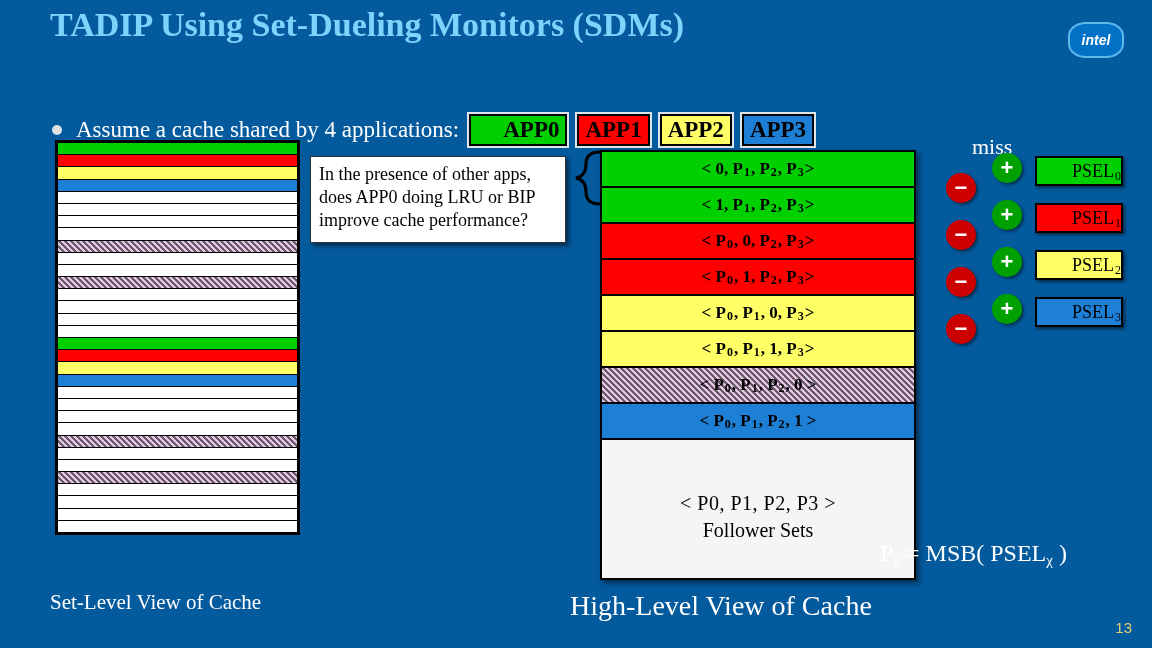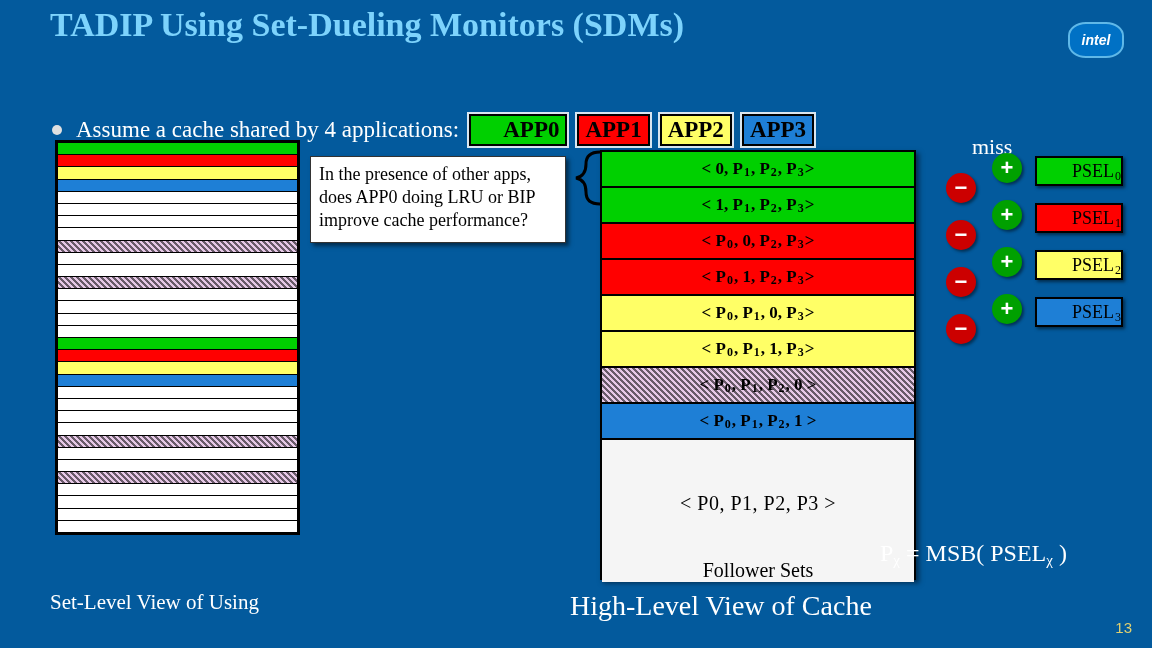--- a/index.html
+++ b/index.html
@@ -135,21 +135,21 @@
     font-weight: bold;
   }
   .high-row .sub { font-size: 12px; position: relative; top: 3px; margin: 0 1px; }
   .high-row.hatch { color:#000; }
   .high-body {
     flex: 1;
     background: #f5f5f5;
     display: flex; flex-direction: column;
     align-items: center; justify-content: flex-start;
     padding-top: 52px;
-    font-size: 20px; color: #000; gap: 40px;
+    font-size: 20px; color: #000;
   }
   .follower-l1 { margin-bottom:4px; letter-spacing:0.5px; }
   .high-caption {
     position: absolute; top: 590px; left: 570px;
     color: white; font-size: 28px;
   }
 
   
   .pm-col {
     position: absolute;
@@ -247,21 +247,21 @@
     <div class="set-row r-white"></div>
     <div class="set-row hatch"></div>
     <div class="set-row r-white"></div>
     <div class="set-row r-white"></div>
     <div class="set-row hatch"></div>
     <div class="set-row r-white"></div>
     <div class="set-row r-white"></div>
     <div class="set-row r-white"></div>
     <div class="set-row r-white"></div>
   </div>
-<div class="set-caption">Set-Level View of Using</div>
+<div class="set-caption">Set-Level View of Cache</div>
 
 <div class="callout">In the presence of other apps, does APP0 doing LRU or BIP improve cache performance?</div>
 
 <div class="brace">
   <svg viewBox="0 0 30 56">
     <path d="M28,2 Q14,2 14,14 Q14,26 4,28 Q14,30 14,42 Q14,54 28,54" fill="none" stroke="#000" stroke-width="3"></path>
   </svg>
 </div>
 
 <div class="high-box">

